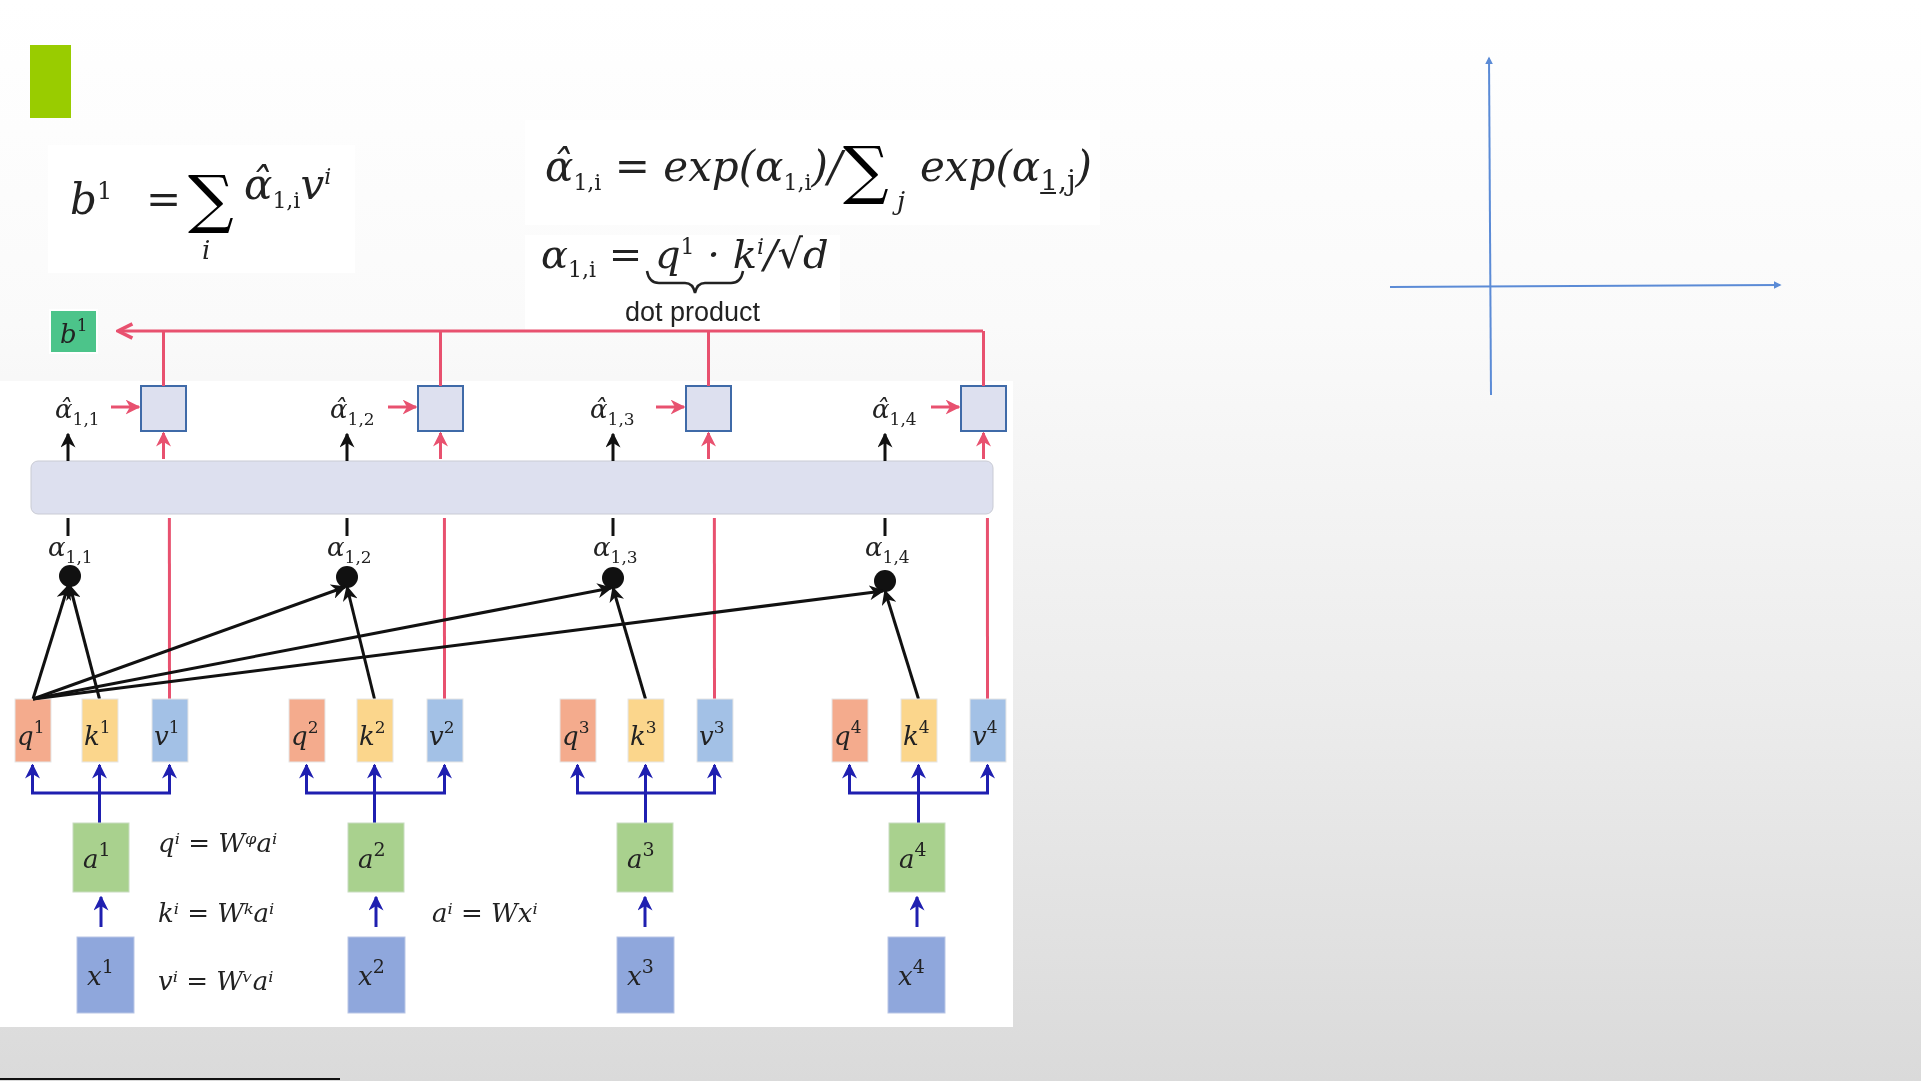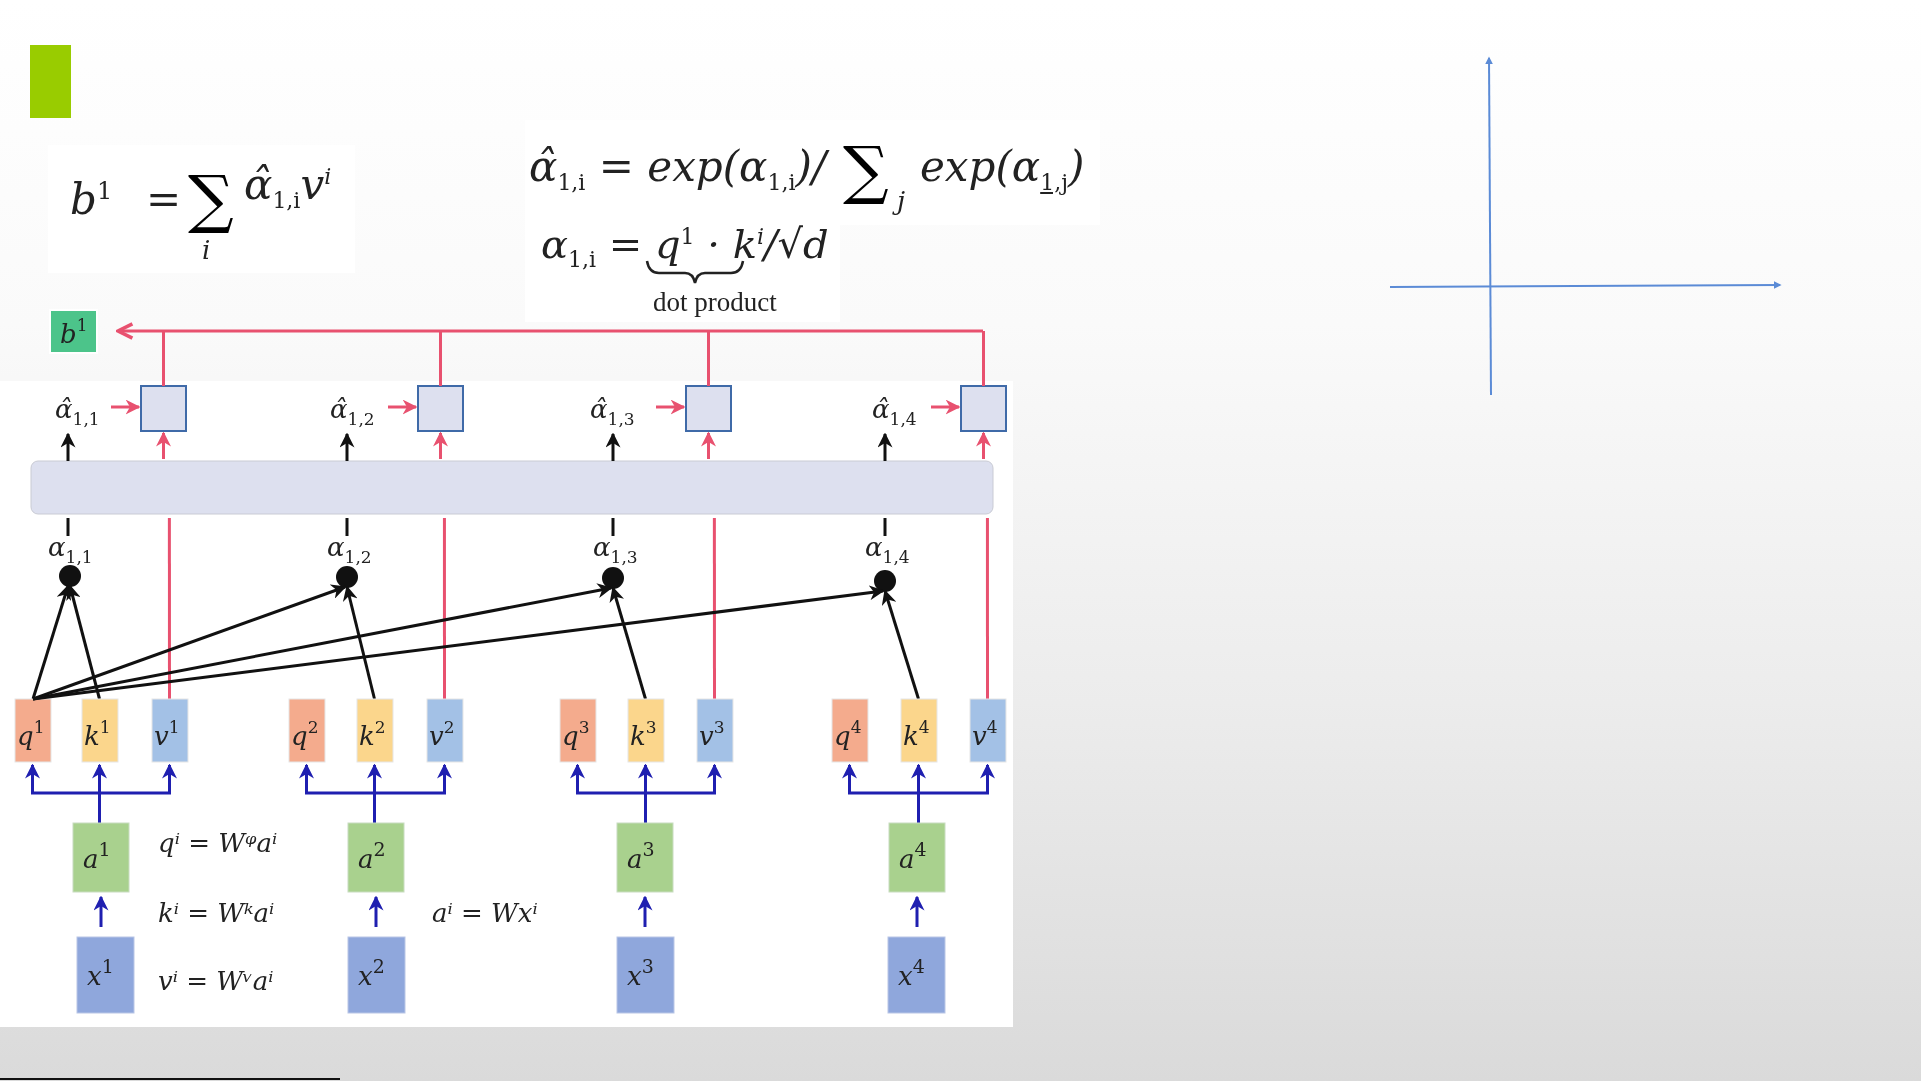--- a/index.html
+++ b/index.html
@@ -4,21 +4,21 @@
 <style>
   html, body { margin:0; padding:0; }
   body {
     width:1921px; height:1081px; position:relative; overflow:hidden;
     background: linear-gradient(to bottom, #ffffff 0%, #fafafa 30%, #ececec 65%, #dadada 100%);
     font-family: "DejaVu Serif", serif;
   }
   .accent { position:absolute; left:30px; top:45px; width:41px; height:73px; background:#99cc00; }
   .fbox { position:absolute; background:#ffffff; }
   .math { font-family:"DejaVu Serif", serif; font-style:italic; color:#222; position:absolute; white-space:nowrap; }
-  .sans { font-family:Liberation Serif, serif; color:#222; position:absolute; white-space:nowrap;margin-left:28px; }
+  .sans { font-family:Liberation Sans, sans-serif; color:#222; position:absolute; white-space:nowrap; }
   sup, sub { font-style:italic; }
   .upright { font-style:normal; }
   .bigsum { font-style:normal; font-size:64px; position:absolute; line-height:1; }
   .panel { position:absolute; left:0; top:381px; width:1013px; height:646px; background:#ffffff; }
   .bottomline { position:absolute; left:0; top:1078px; width:340px; height:2px; background:#111; }
   svg { position:absolute; left:0; top:0; }
   .lbl { font-family:"DejaVu Serif", serif; font-style:italic; font-size:26px; fill:#222; }
 </style>
 </head>
 <body>
@@ -31,32 +31,32 @@
   </span>
   <span class="math upright" style="left:98px;top:30px;font-size:42px;font-style:normal;">=</span>
   <span class="bigsum" style="left:140px;top:22px;">∑</span>
   <span class="math" style="left:154px;top:90px;font-size:26px;">i</span>
   <span class="math" style="left:196px;top:15px;font-size:42px;">
     <span>α̂</span><sub style="font-size:22px;font-style:normal;">1,i</sub><span>v</span><sup style="font-size:22px;">i</sup>
   </span>
 </div>
 
 <div class="fbox" style="left:525px;top:120px;width:575px;height:105px;">
-  <span class="math" style="left:4px;top:22px;font-size:42px;">
+  <span class="math" style="left:20px;top:22px;font-size:42px;">
     <span>α̂</span><sub style="font-size:22px;font-style:normal;">1,i</sub>
     <span>= exp(α</span><sub style="font-size:22px;font-style:normal;">1,i</sub><span>)/</span>
   </span>
   <span class="bigsum" style="left:318px;top:18px;">∑</span>
   <span class="math" style="left:372px;top:66px;font-size:26px;">j</span>
   <span class="math" style="left:395px;top:22px;font-size:42px;">
-    <span>exp(α</span><sub style="font-size:22px;font-style:normal;text-decoration:underline;">1,j</sub><span>)</span>
+    <span>exp(α</span><sub style="font-size:28px;font-style:normal;text-decoration:underline;">1,j</sub><span>)</span>
   </span>
 </div>
 
-<div class="fbox" style="left:525px;top:225px;width:315px;height:97px;">
+<div class="fbox" style="left:525px;top:235px;width:315px;height:97px;">
   <span class="math" style="left:16px;top:-4px;font-size:40px;">
     <span>α</span><sub style="font-size:22px;font-style:normal;">1,i</sub>
     <span>= q</span><sup style="font-size:22px;font-style:normal;">1</sup><span> · k</span><sup style="font-size:22px;">i</sup><span>/√d</span>
   </span>
   <svg width="315" height="97" style="left:0;top:0;">
     <path d="M122 36 Q124 48 134 48 L160 48 Q168 48 170 58 Q172 48 180 48 L206 48 Q216 48 218 36" fill="none" stroke="#222" stroke-width="2.5"></path>
   </svg>
   <span class="sans" style="left:100px;top:62px;font-size:27px;">dot product</span>
 </div>
 

